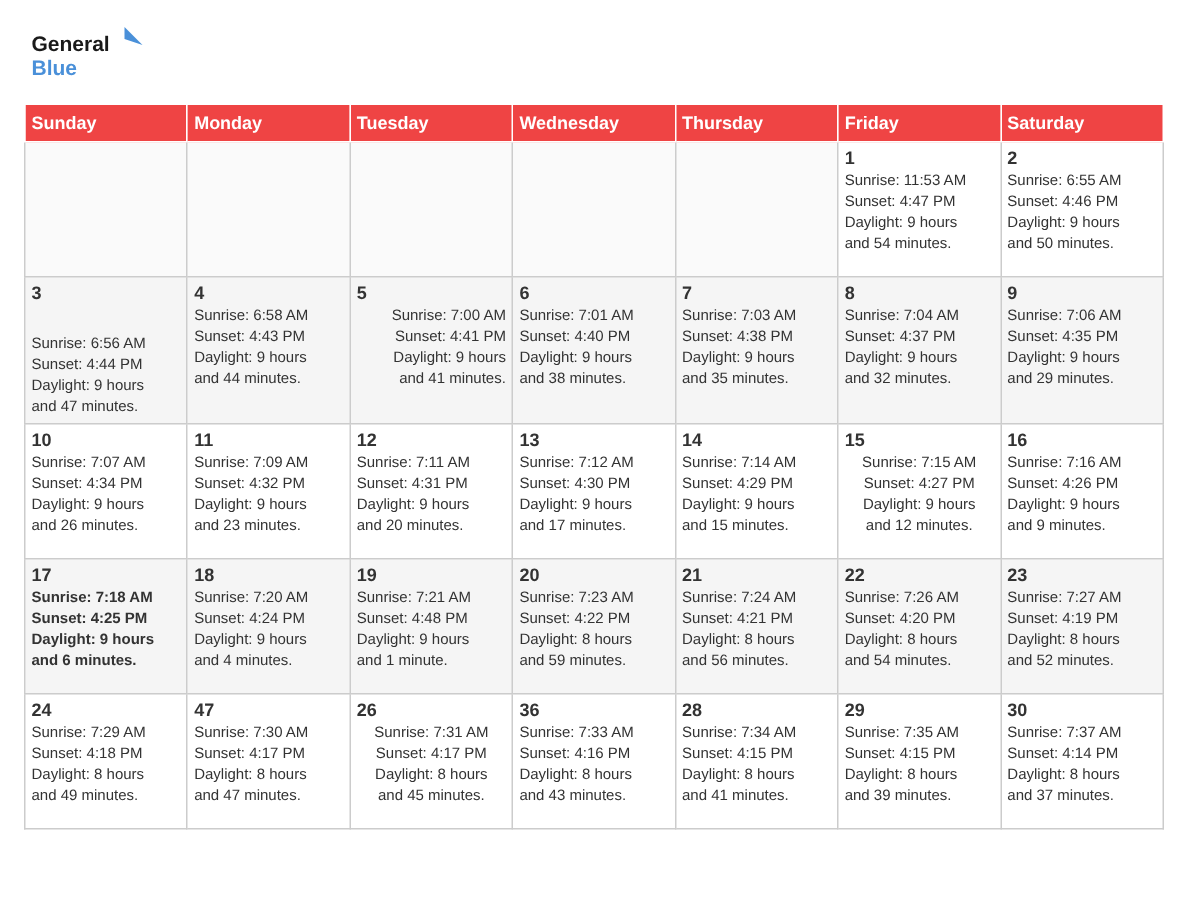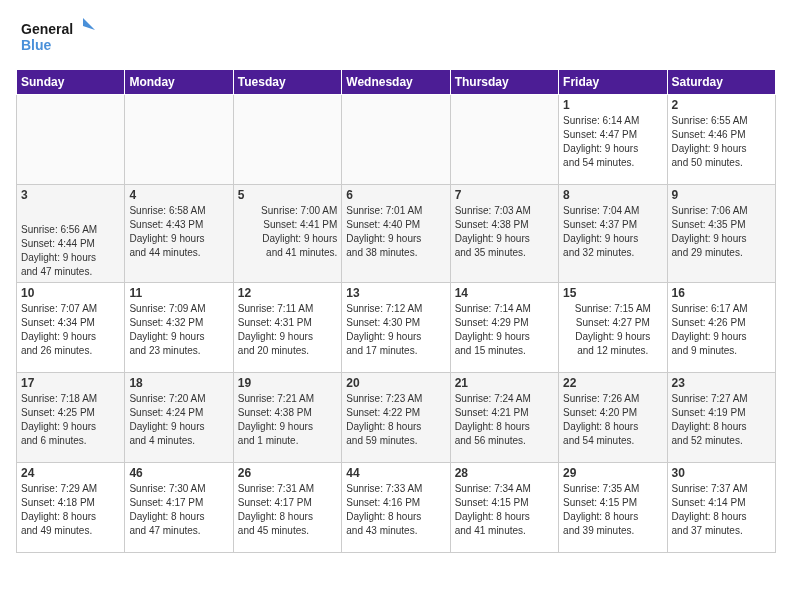--- a/index.html
+++ b/index.html
@@ -36,21 +36,21 @@
     .location {
       font-size: 14px;
       color: #555;
     }
     .calendar {
       width: 100%;
       border-collapse: collapse;
       table-layout: fixed;
     }
     .calendar th {
-      background: #4c1d95;
+      background: #ef4444;
       color: #fff;
       font-size: 12px;
       font-weight: bold;
       padding: 5px 4px;
       text-align: left;
       border: 1px solid #fff;
     }
     .calendar td {
       vertical-align: top;
       border: 1px solid #ccc;
@@ -109,21 +109,21 @@
   </thead>
   <tbody id="calendar-body">
   <tr>
         <td class="empty"></td>
         <td class="empty"></td>
         <td class="empty"></td>
         <td class="empty"></td>
         <td class="empty"></td>
         <td>
           <span class="day-num">1</span>
-          <div class="day-info" style="white-space: pre-line;">Sunrise: 6:14 AM
+          <div class="day-info" style="white-space: pre-line;">Sunrise: 11:53 AM
 Sunset: 4:47 PM
 Daylight: 9 hours
 and 54 minutes.</div>
         </td>
         <td>
           <span class="day-num">2</span>
           <div class="day-info" style="white-space: pre-line;">Sunrise: 6:55 AM
 Sunset: 4:46 PM
 Daylight: 9 hours
 and 50 minutes.</div>
@@ -218,45 +218,45 @@
         </td>
         <td>
           <span class="day-num">15</span>
           <div class="day-info" style="white-space: pre-line; text-align: center;">Sunrise: 7:15 AM
 Sunset: 4:27 PM
 Daylight: 9 hours
 and 12 minutes.</div>
         </td>
         <td>
           <span class="day-num">16</span>
-          <div class="day-info" style="white-space: pre-line;">Sunrise: 6:17 AM
+          <div class="day-info" style="white-space: pre-line;">Sunrise: 7:16 AM
 Sunset: 4:26 PM
 Daylight: 9 hours
 and 9 minutes.</div>
         </td>
       </tr>
       <tr>
         <td>
           <span class="day-num">17</span>
-          <div class="day-info" style="white-space: pre-line;">Sunrise: 7:18 AM
+          <div class="day-info" style="white-space: pre-line; font-weight: bold;">Sunrise: 7:18 AM
 Sunset: 4:25 PM
 Daylight: 9 hours
 and 6 minutes.</div>
         </td>
         <td>
           <span class="day-num">18</span>
           <div class="day-info" style="white-space: pre-line;">Sunrise: 7:20 AM
 Sunset: 4:24 PM
 Daylight: 9 hours
 and 4 minutes.</div>
         </td>
         <td>
           <span class="day-num">19</span>
           <div class="day-info" style="white-space: pre-line;">Sunrise: 7:21 AM
-Sunset: 4:38 PM
+Sunset: 4:48 PM
 Daylight: 9 hours
 and 1 minute.</div>
         </td>
         <td>
           <span class="day-num">20</span>
           <div class="day-info" style="white-space: pre-line;">Sunrise: 7:23 AM
 Sunset: 4:22 PM
 Daylight: 8 hours
 and 59 minutes.</div>
         </td>
@@ -284,35 +284,35 @@
       </tr>
       <tr>
         <td>
           <span class="day-num">24</span>
           <div class="day-info" style="white-space: pre-line;">Sunrise: 7:29 AM
 Sunset: 4:18 PM
 Daylight: 8 hours
 and 49 minutes.</div>
         </td>
         <td>
-          <span class="day-num">46</span>
+          <span class="day-num">47</span>
           <div class="day-info" style="white-space: pre-line;">Sunrise: 7:30 AM
 Sunset: 4:17 PM
 Daylight: 8 hours
 and 47 minutes.</div>
         </td>
         <td>
           <span class="day-num">26</span>
-          <div class="day-info" style="white-space: pre-line;">Sunrise: 7:31 AM
+          <div class="day-info" style="white-space: pre-line; text-align: center;">Sunrise: 7:31 AM
 Sunset: 4:17 PM
 Daylight: 8 hours
 and 45 minutes.</div>
         </td>
         <td>
-          <span class="day-num">44</span>
+          <span class="day-num">36</span>
           <div class="day-info" style="white-space: pre-line;">Sunrise: 7:33 AM
 Sunset: 4:16 PM
 Daylight: 8 hours
 and 43 minutes.</div>
         </td>
         <td>
           <span class="day-num">28</span>
           <div class="day-info" style="white-space: pre-line;">Sunrise: 7:34 AM
 Sunset: 4:15 PM
 Daylight: 8 hours

